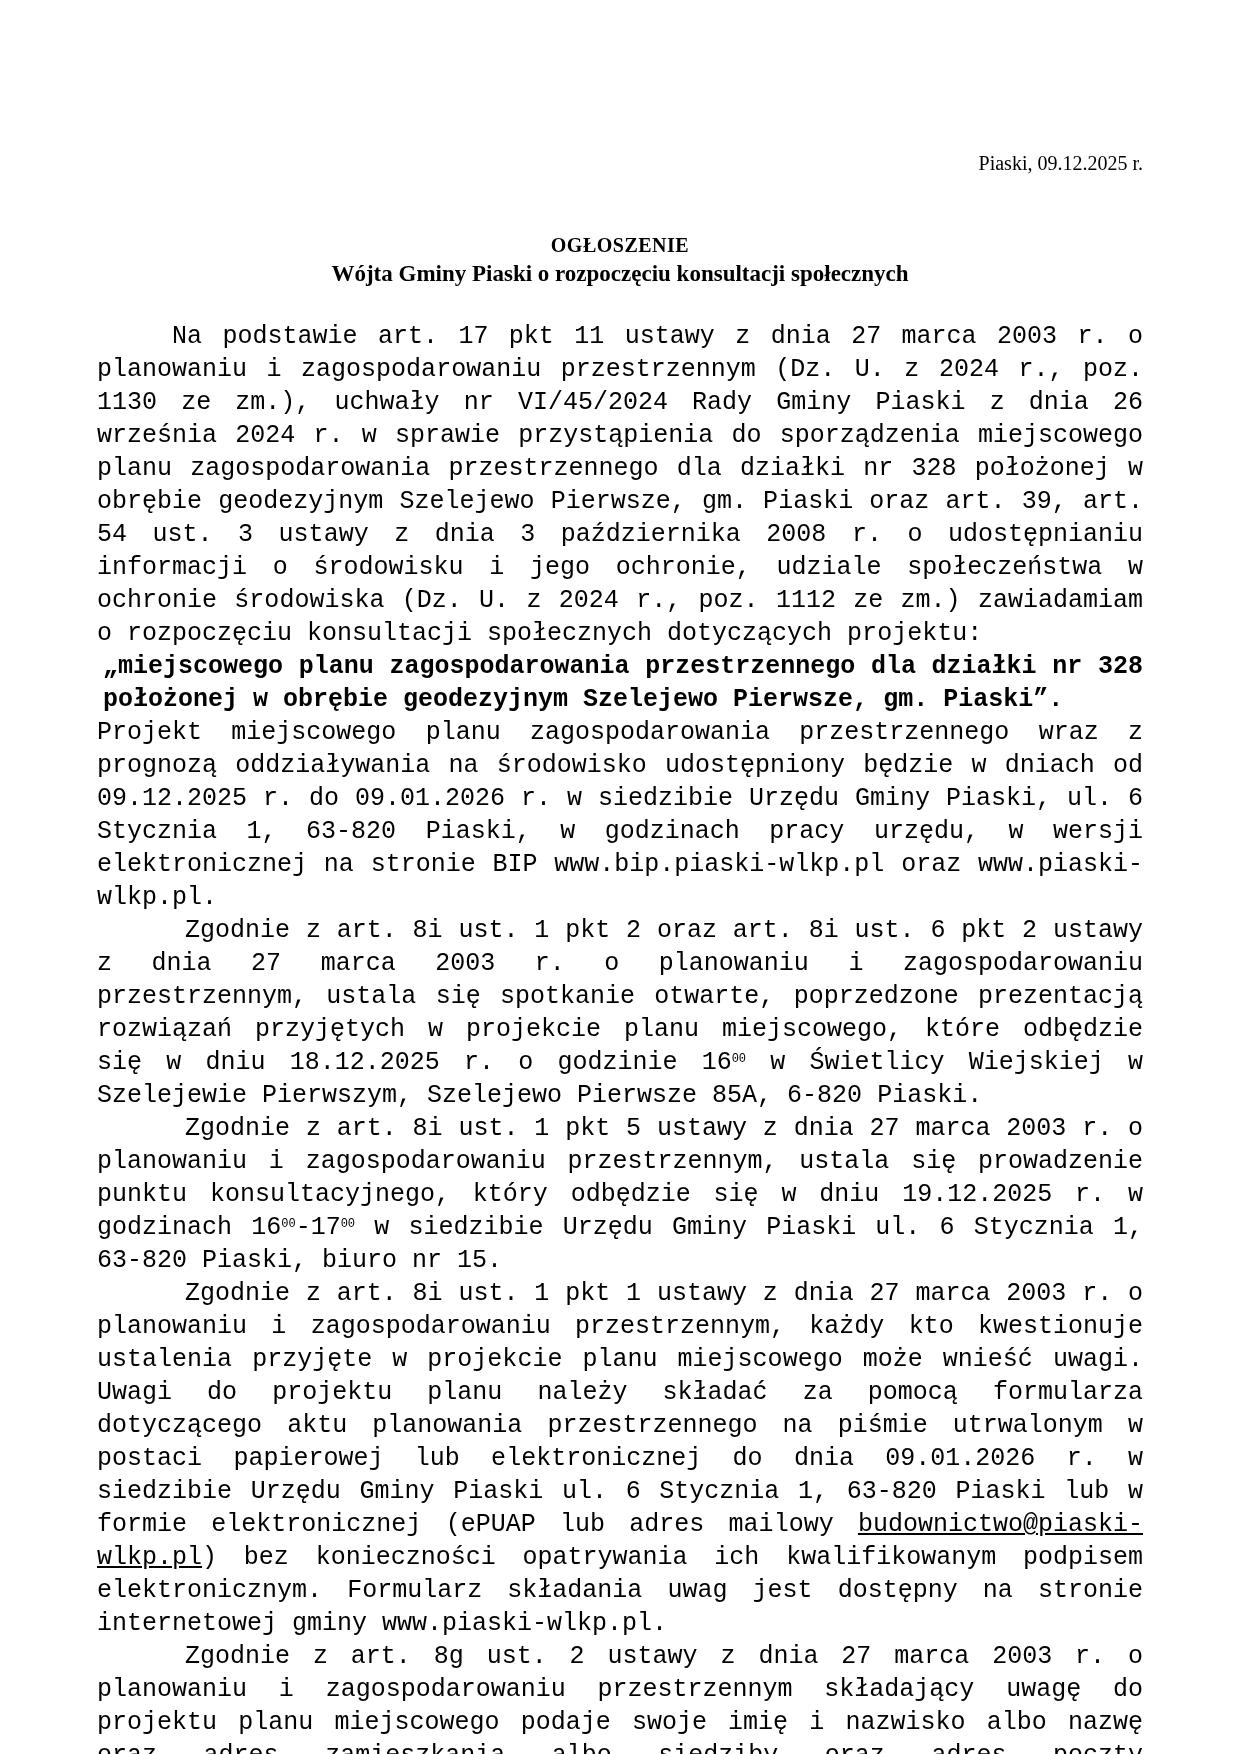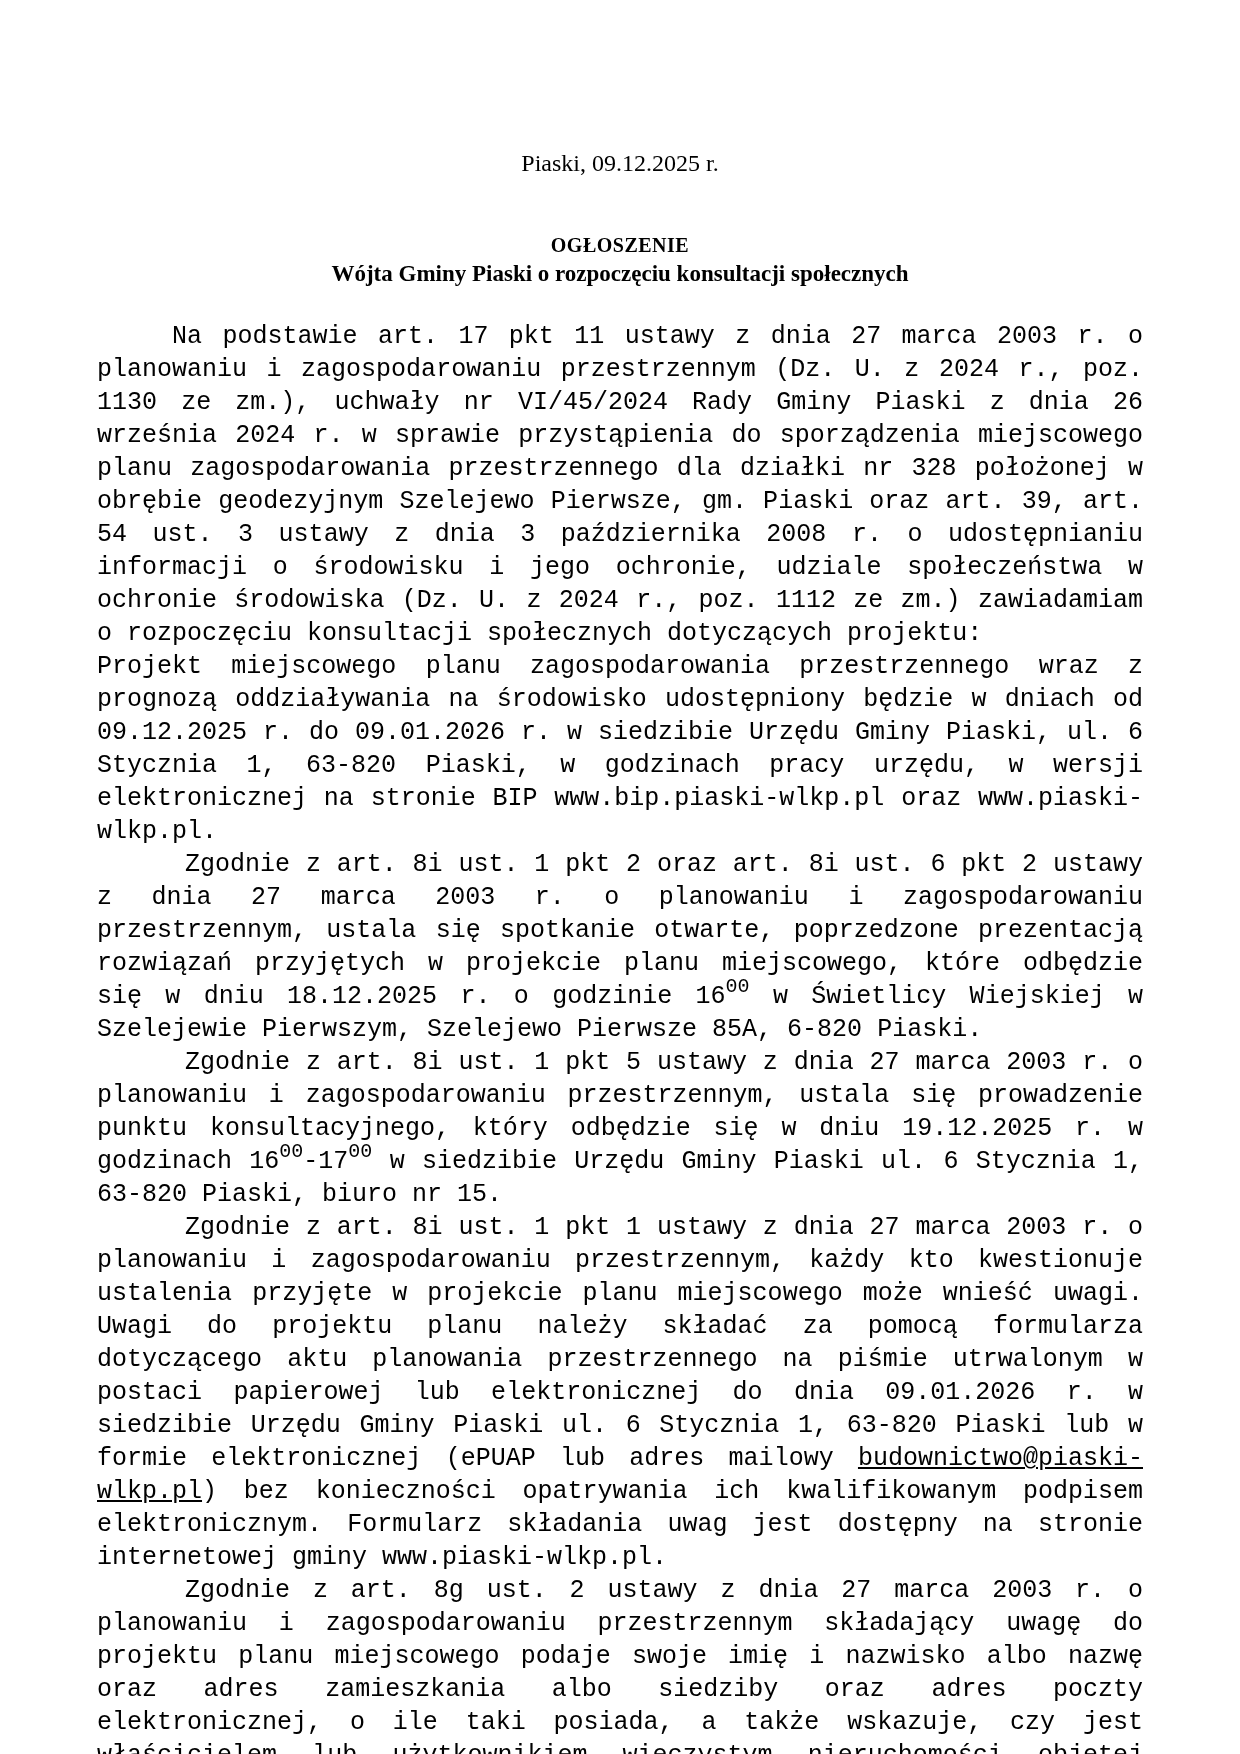--- a/index.html
+++ b/index.html
@@ -13,23 +13,23 @@
     height: 1754px;
     box-sizing: border-box;
     padding: 148px 97px 0 97px;
     background: #ffffff;
     color: #000000;
     font-family: "Liberation Serif", "DejaVu Serif", serif;
     font-size: 25px;
     overflow: hidden;
   }
   .dateline {
-    text-align: center;
+    text-align: right;
     line-height: 30px;
-    font-size: 24px;
+    font-size: 20px;
   }
   .doc-title {
     margin-top: 52px;
     text-align: center;
     font-weight: 700;
     font-size: 20px;
     line-height: 30px;
     letter-spacing: 0.5px;
   }
   .doc-subtitle {
@@ -45,21 +45,21 @@
   .doc-body p {
     margin: 0;
     text-align: justify;
     line-height: 33px;
     font-size: 25px;
   }
   p.indent      { text-indent: 75px; }
   p.indent-lg   { text-indent: 88px; }
   p.quote-bold  { font-weight: 700; padding-left: 6px; }
   .sup {
-    font-size: 20px;
+    font-size: 12px;
     vertical-align: baseline;
     position: relative;
     top: -0.55em;
     line-height: 0;
   }
   .u { text-decoration: underline; }
 </style>
 </head>
 <body>
 
@@ -68,20 +68,21 @@
   <div class="dateline">Piaski, 09.12.2025 r.</div>
 
   <div class="doc-title">OGŁOSZENIE</div>
 
   <div class="doc-subtitle">Wójta Gminy Piaski o rozpoczęciu konsultacji społecznych</div>
 
   <div class="doc-body">
 
     <p class="indent"><span>Na podstawie art. 17 pkt 11 ustawy z dnia 27 marca 2003 r. o planowaniu i zagospodarowaniu przestrzennym (Dz. U. z 2024 r., poz. 1130 ze zm.), uchwały nr VI/45/2024 Rady Gminy Piaski z dnia 26 września 2024 r. w sprawie przystąpienia do sporządzenia miejscowego planu zagospodarowania przestrzennego dla działki nr 328 położonej w obrębie geodezyjnym Szelejewo Pierwsze, gm. Piaski oraz art. 39, art. 54 ust. 3 ustawy z dnia 3 października 2008 r. o udostępnianiu informacji o środowisku i jego ochronie, udziale społeczeństwa w ochronie środowiska (Dz. U. z 2024 r., poz. 1112 ze zm.) zawiadamiam o rozpoczęciu konsultacji społecznych dotyczących projektu:</span></p>
 
+    <p class="quote-bold"><span>„miejscowego planu zagospodarowania przestrzennego dla działki nr 328 położonej w obrębie geodezyjnym Szelejewo Pierwsze, gm. Piaski”.</span></p>
 
     <p><span>Projekt miejscowego planu zagospodarowania przestrzennego wraz z prognozą oddziaływania na środowisko udostępniony będzie w dniach od 09.12.2025 r. do 09.01.2026 r. w siedzibie Urzędu Gminy Piaski, ul. 6 Stycznia 1, 63-820 Piaski, w godzinach pracy urzędu, w wersji elektronicznej na stronie BIP www.bip.piaski-wlkp.pl oraz www.piaski-wlkp.pl.</span></p>
 
     <p class="indent-lg"><span>Zgodnie z art. 8i ust. 1 pkt 2 oraz art. 8i ust. 6 pkt 2 ustawy z dnia 27 marca 2003 r. o planowaniu i zagospodarowaniu przestrzennym, ustala się spotkanie otwarte, poprzedzone prezentacją rozwiązań przyjętych w projekcie planu miejscowego, które odbędzie się w dniu 18.12.2025 r. o godzinie 16</span><span class="sup">00</span><span> w Świetlicy Wiejskiej w Szelejewie Pierwszym, Szelejewo Pierwsze 85A, 6-820 Piaski.</span></p>
 
     <p class="indent-lg"><span>Zgodnie z art. 8i ust. 1 pkt 5 ustawy z dnia 27 marca 2003 r. o planowaniu i zagospodarowaniu przestrzennym, ustala się prowadzenie punktu konsultacyjnego, który odbędzie się w dniu 19.12.2025 r. w godzinach 16</span><span class="sup">00</span><span>-17</span><span class="sup">00</span><span> w siedzibie Urzędu Gminy Piaski ul. 6 Stycznia 1, 63-820 Piaski, biuro nr 15.</span></p>
 
     <p class="indent-lg"><span>Zgodnie z art. 8i ust. 1 pkt 1 ustawy z dnia 27 marca 2003 r. o planowaniu i zagospodarowaniu przestrzennym, każdy kto kwestionuje ustalenia przyjęte w projekcie planu miejscowego może wnieść uwagi. Uwagi do projektu planu należy składać za pomocą formularza dotyczącego aktu planowania przestrzennego na piśmie utrwalonym w postaci papierowej lub elektronicznej do dnia 09.01.2026 r. w siedzibie Urzędu Gminy Piaski ul. 6 Stycznia 1, 63-820 Piaski lub w formie elektronicznej (ePUAP lub adres mailowy </span><span class="u">budownictwo@piaski-wlkp.pl</span><span>) bez konieczności opatrywania ich kwalifikowanym podpisem elektronicznym. Formularz składania uwag jest dostępny na stronie internetowej gminy www.piaski-wlkp.pl.</span></p>
 
     <p class="indent-lg"><span>Zgodnie z art. 8g ust. 2 ustawy z dnia 27 marca 2003 r. o planowaniu i zagospodarowaniu przestrzennym składający uwagę do projektu planu miejscowego podaje swoje imię i nazwisko albo nazwę oraz adres zamieszkania albo siedziby oraz adres poczty elektronicznej, o ile taki posiada, a także wskazuje, czy jest właścicielem lub użytkownikiem wieczystym nieruchomości objętej wnioskiem lub uwagą, oraz może podać dodatkowe dane do kontaktu takie jak adres do korespondencji lub numer telefonu.</span></p>

